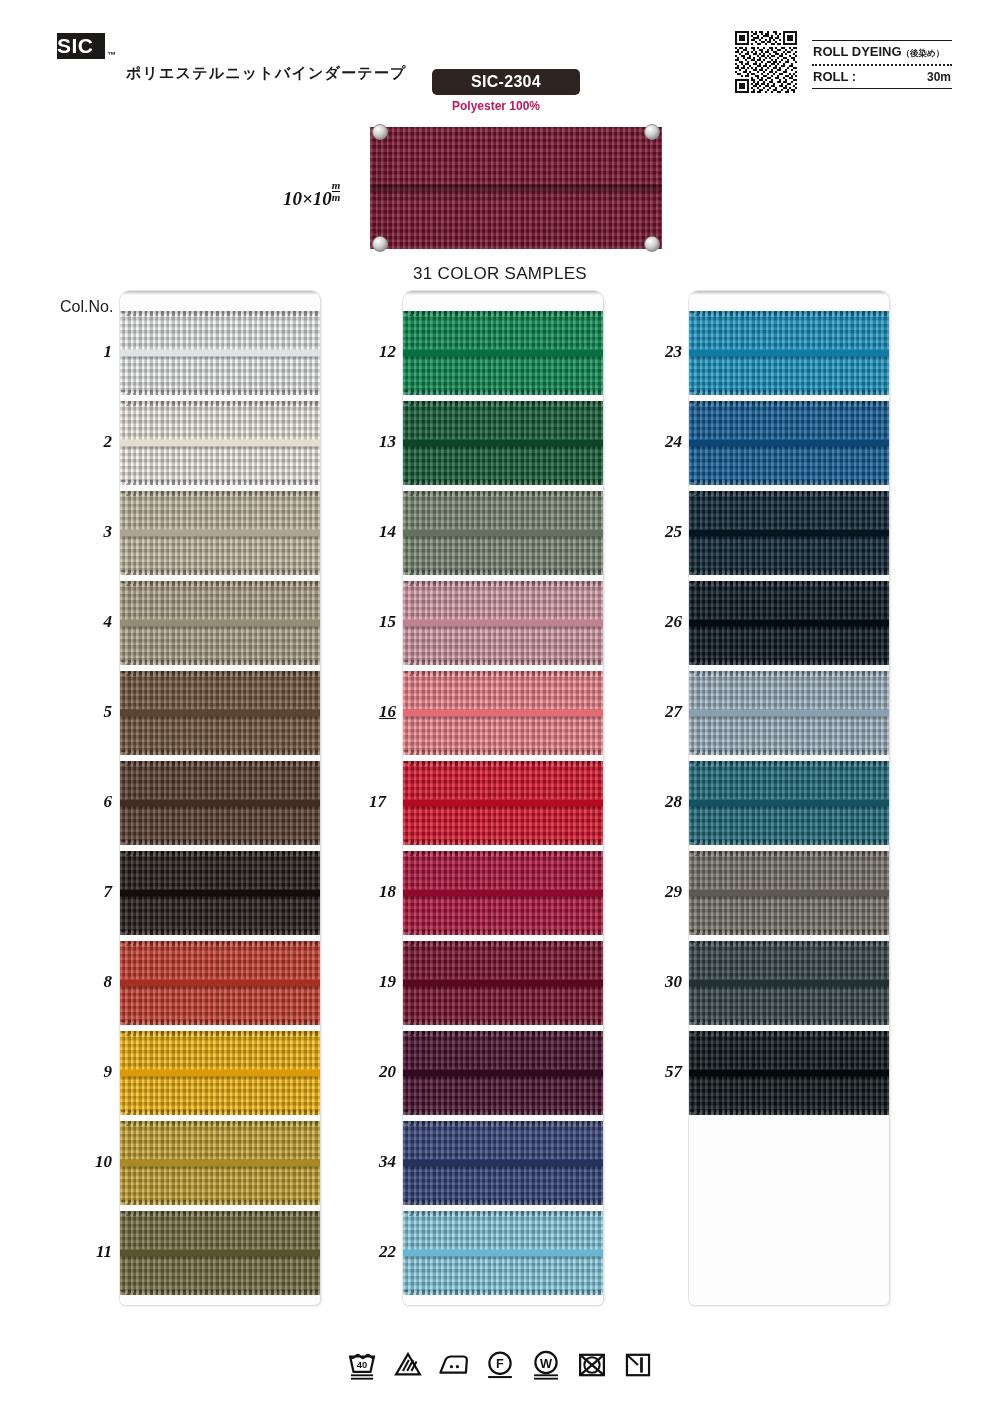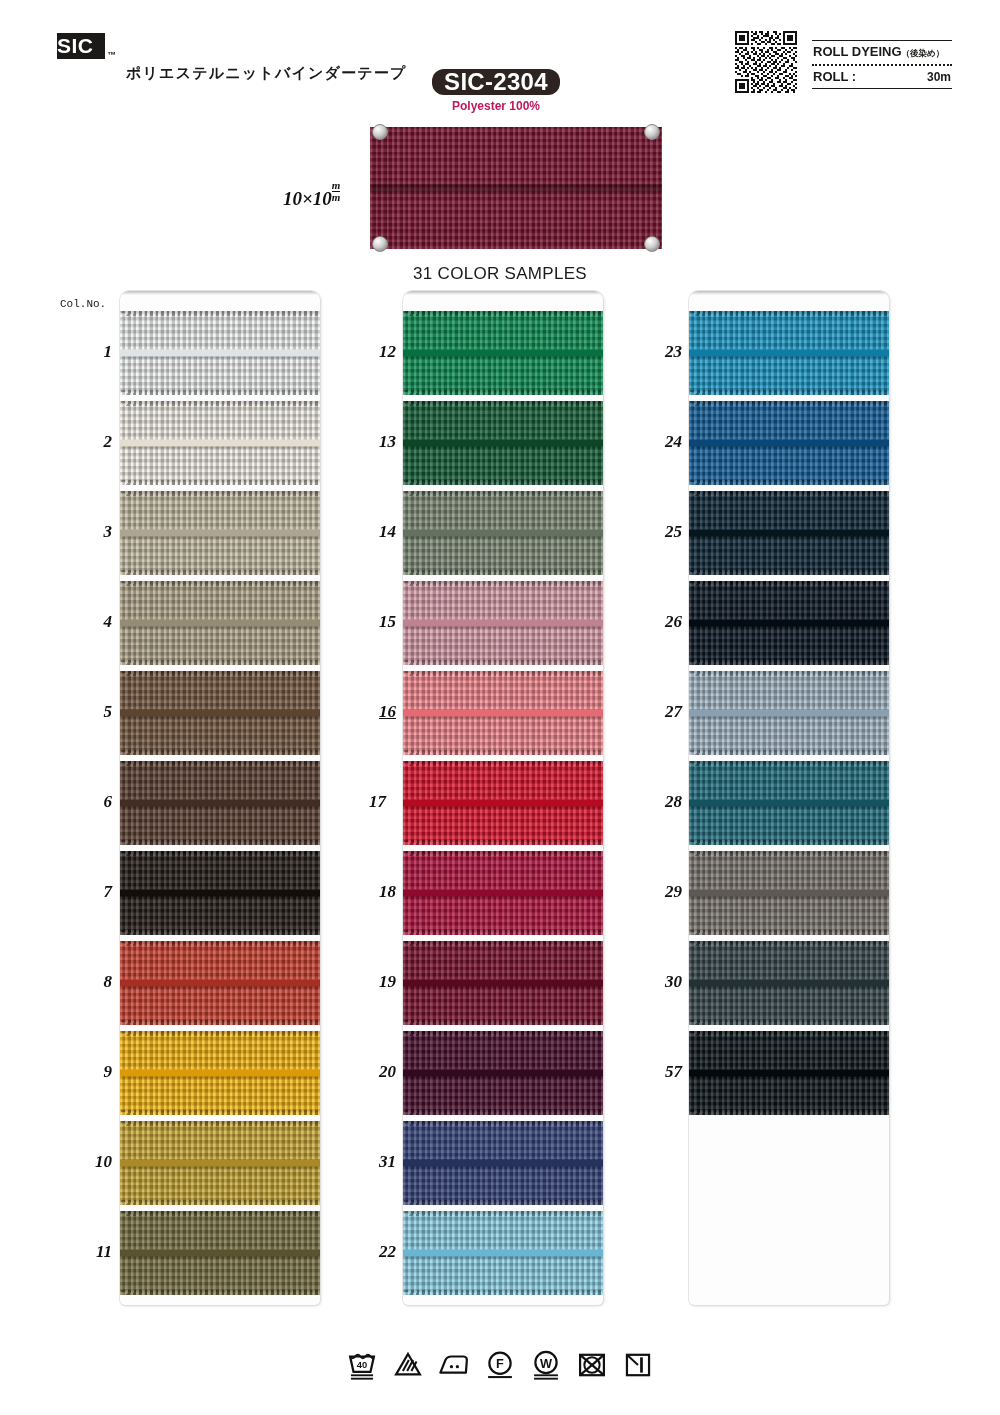--- a/index.html
+++ b/index.html
@@ -40,25 +40,25 @@
   #jp-title {
     position: absolute; left: 126px; top: 64px;
     font-size: 15px; font-weight: bold;
     letter-spacing: 1.2px;
     color: #1c1a18;
     white-space: nowrap;
   }
 
   #product-code-badge {
     position: absolute; left: 432px; top: 69px;
-    width: 128px; height: 26px;
+    width: 148px; height: 26px;
     background: #2d2320;
-    border-radius: 12px;
+    border-radius: 5px;
     color: #ffffff;
-    font-size: 24px; font-weight: bold;
+    font-size: 16px; font-weight: bold;
     letter-spacing: 0.3px;
     text-align: center; line-height: 26px;
   }
   #composition {
     position: absolute; left: 432px; top: 99px;
     width: 128px;
     text-align: center;
     font-size: 12px; font-weight: bold;
     color: #be185d;
   }
@@ -128,21 +128,21 @@
   #samples-heading {
     position: absolute; left: 0; top: 264px; width: 1000px;
     text-align: center;
     font-size: 17px; color: #1c1a18;
     letter-spacing: 0.3px;
   }
 
   
   #col-no-label {
     position: absolute; left: 60px; top: 298px;
-    font-size: 11px; color: #1c1a18; font-family: Liberation Mono, monospace;
+    font-size: 16px; color: #1c1a18;
   }
   .panel {
     position: absolute;
     top: 291px;
     width: 200px;
     height: 1014px;
     background: #fdfdfd;
     border-radius: 9px 9px 5px 5px;
     box-shadow: 0 0 0 0.7px #dcdcdc, 1px 1px 3px rgba(0,0,0,0.16);
     overflow: hidden;
@@ -421,21 +421,21 @@
       <div class="swatch-top-edge"></div>
       <div class="swatch-bot-edge"></div>
     </div>
     <div class="col-num" style="left: 352px; top: 1062px;">20</div>
     <div class="swatch" style="left: 403px; top: 1121px; height: 84px; width: 200px; background: rgb(56, 71, 127);">
       <div class="knit-tex"></div>
       <div class="knit-mid" style="background: rgb(38, 50, 94);"></div>
       <div class="swatch-top-edge"></div>
       <div class="swatch-bot-edge"></div>
     </div>
-    <div class="col-num" style="left: 352px; top: 1152px;">31</div>
+    <div class="col-num" style="left: 352px; top: 1152px;">34</div>
     <div class="swatch" style="left: 403px; top: 1211px; height: 84px; width: 200px; background: rgb(142, 211, 232);">
       <div class="knit-tex"></div>
       <div class="knit-mid" style="background: rgb(104, 182, 209);"></div>
       <div class="swatch-top-edge"></div>
       <div class="swatch-bot-edge"></div>
     </div>
     <div class="col-num" style="left: 352px; top: 1242px;">22</div>
     <div class="swatch" style="left: 689px; top: 311px; height: 84px; width: 200px; background: rgb(30, 155, 201);">
       <div class="knit-tex"></div>
       <div class="knit-mid" style="background: rgb(15, 124, 166);"></div>

